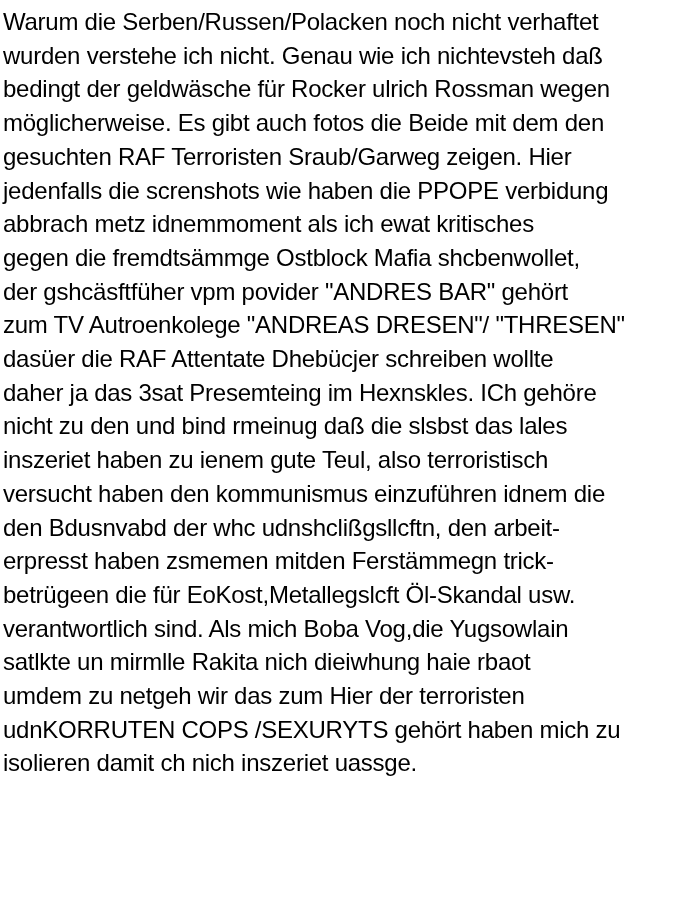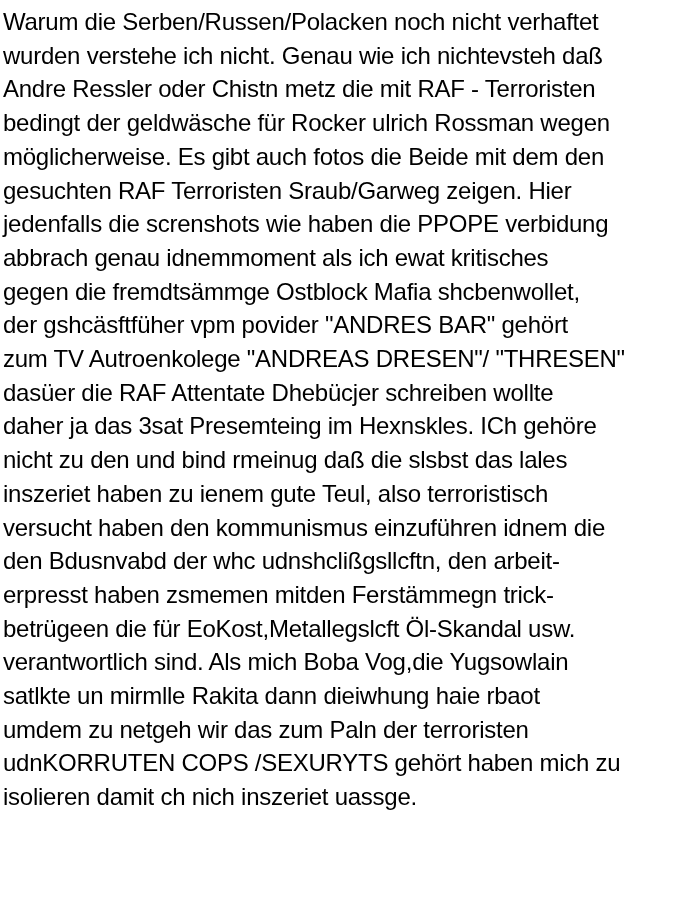--- a/index.html
+++ b/index.html
@@ -28,36 +28,35 @@
     white-space: pre;
   }
 </style>
 </head>
 <body>
 
 <div class="document">
   <div class="paragraph">
       <div class="line">Warum die Serben/Russen/Polacken noch nicht verhaftet</div>
       <div class="line">wurden verstehe ich nicht. Genau wie ich nichtevsteh daß</div>
-      <div class="line">Andre Ressler oder Chistn metz die mit RAF - Terroristen</div>
       <div class="line">bedingt der geldwäsche für Rocker ulrich Rossman wegen</div>
       <div class="line">möglicherweise. Es gibt auch fotos die Beide mit dem den</div>
       <div class="line">gesuchten RAF Terroristen Sraub/Garweg zeigen. Hier</div>
       <div class="line">jedenfalls die screnshots wie haben die PPOPE verbidung</div>
-      <div class="line">abbrach genau idnemmoment als ich ewat kritisches</div>
+      <div class="line">abbrach metz idnemmoment als ich ewat kritisches</div>
       <div class="line">gegen die fremdtsämmge Ostblock Mafia shcbenwollet,</div>
       <div class="line">der gshcäsftfüher vpm povider "ANDRES BAR" gehört</div>
       <div class="line">zum TV Autroenkolege "ANDREAS DRESEN"/ "THRESEN"</div>
       <div class="line">dasüer die RAF Attentate Dhebücjer schreiben wollte</div>
       <div class="line">daher ja das 3sat Presemteing im Hexnskles. ICh gehöre</div>
       <div class="line">nicht zu den und bind rmeinug daß die slsbst das lales</div>
       <div class="line">inszeriet haben zu ienem gute Teul, also terroristisch</div>
       <div class="line">versucht haben den kommunismus einzuführen idnem die</div>
       <div class="line">den Bdusnvabd der whc udnshclißgsllcftn, den arbeit-</div>
       <div class="line">erpresst haben zsmemen mitden Ferstämmegn trick-</div>
       <div class="line">betrügeen die für EoKost,Metallegslcft Öl-Skandal usw.</div>
       <div class="line">verantwortlich sind. Als mich Boba Vog,die Yugsowlain</div>
-      <div class="line">satlkte un mirmlle Rakita dann dieiwhung haie rbaot</div>
-      <div class="line">umdem zu netgeh wir das zum Paln der terroristen</div>
+      <div class="line">satlkte un mirmlle Rakita nich dieiwhung haie rbaot</div>
+      <div class="line">umdem zu netgeh wir das zum Hier der terroristen</div>
       <div class="line">udnKORRUTEN COPS /SEXURYTS gehört haben mich zu</div>
       <div class="line">isolieren damit ch nich inszeriet uassge.</div>
     </div>
 </div>
 
 </body></html>

